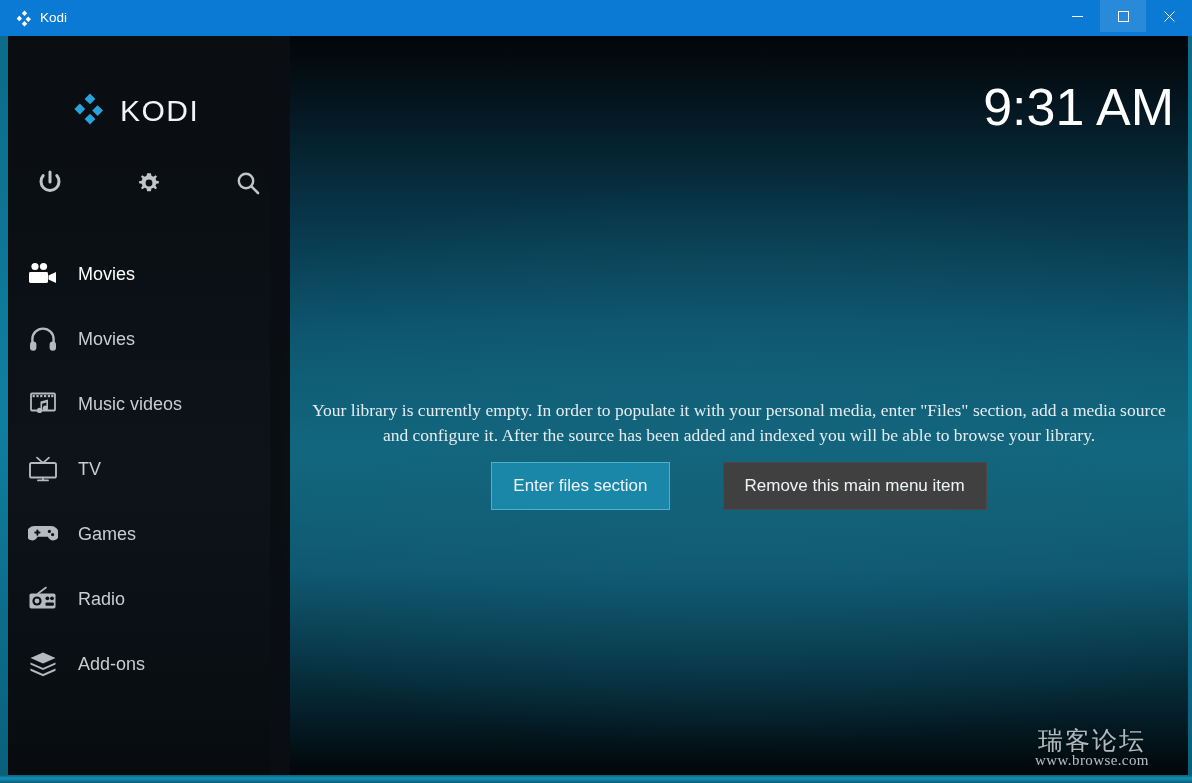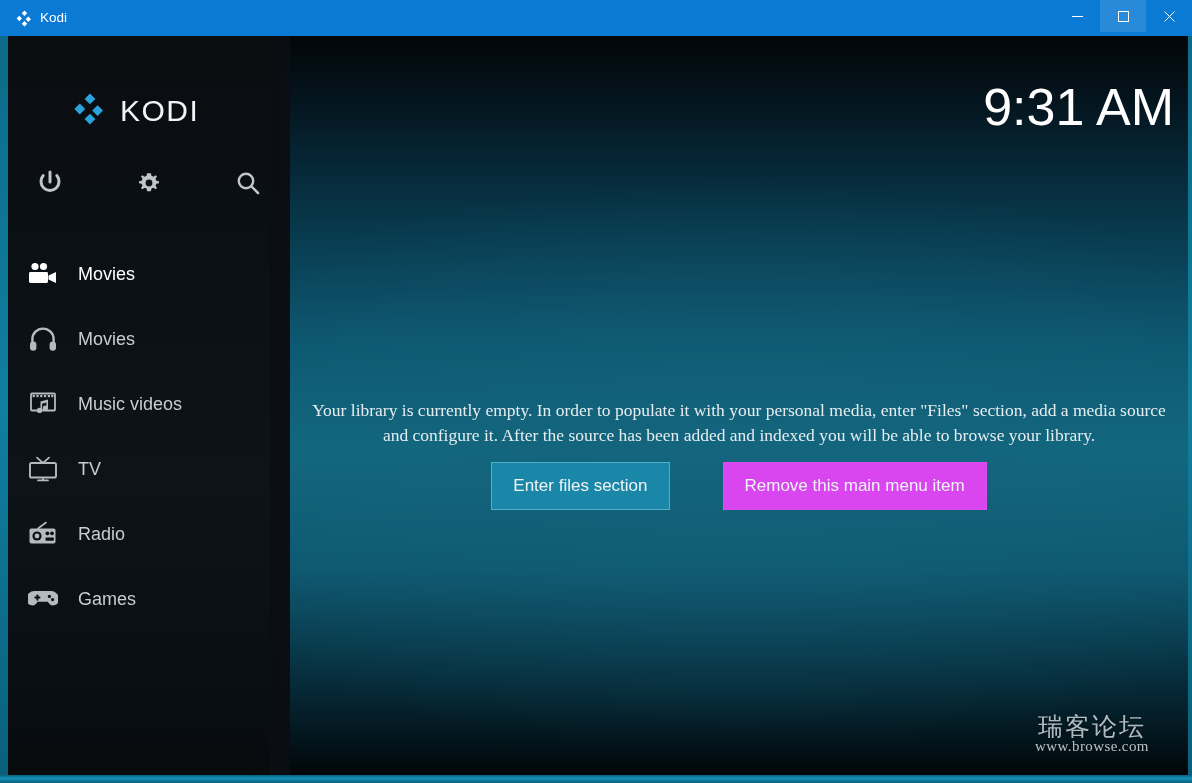--- a/index.html
+++ b/index.html
@@ -68,25 +68,25 @@
          font-size:52px;line-height:52px;color:#ffffff;white-space:nowrap;font-weight:300;}
 
   
   .panel{position:absolute;left:282px;top:0;width:898px;height:739px;}
   .msg{position:absolute;left:20px;top:334px;width:858px;text-align:center;
        font-family:Liberation Serif, serif;font-size:17.5px;line-height:25px;color:#e6edf0;margin-top:28px;}
   .btnrow{position:absolute;left:0;top:426px;width:898px;display:flex;justify-content:center;gap:22px;}
   .btn{height:46px;display:flex;align-items:center;justify-content:center;padding:0 21px;
        font-family:"Liberation Sans",sans-serif;font-size:17px;color:#eef4f6;white-space:nowrap;}
   .btn.primary{background:#1b87a8;border:1px solid #4fb0c9;}
-  .btn.secondary{background:#d946ef;border:1px solid rgba(255,255,255,0.05);margin-left:31px;}
+  .btn.secondary{background:#404040;border:1px solid rgba(255,255,255,0.05);margin-left:31px;}
 
   
   .wm{position:absolute;right:10px;bottom:6px;width:172px;height:56px;opacity:.78;
-      display:flex;flex-direction:column;align-items:center;justify-content:flex-start;}
+      display:flex;flex-direction:column;align-items:center;justify-content:flex-end;}
   .wm-cn{font-family:"DejaVu Sans",sans-serif;font-size:25px;line-height:27px;color:#dfe8ec;
          letter-spacing:2px;text-shadow:0 0 2px rgba(0,0,0,.7);}
   .wm-url{font-family:"Liberation Serif",serif;font-size:15px;line-height:17px;color:#e8eef2;
           letter-spacing:.4px;margin-top:-2px;}
 </style>
 </head>
 <body>
 
 <div class="window">
 
@@ -219,48 +219,60 @@
               <path d="M9 1.6 L15 7 L21 1.6" fill="none" stroke="#b4babe" stroke-width="1.7" stroke-linecap="round"></path>
               <path d="M10 24.4 H20" stroke="#b4babe" stroke-width="1.8" stroke-linecap="round"></path>
               <path d="M15 21.5 V24.4" stroke="#b4babe" stroke-width="1.8"></path>
             </svg>
           </span>
           <span class="sb-lab">TV</span>
         </div>
 
         <div class="sb-item">
           <span class="sb-ico">
+            <svg width="30" height="22" viewBox="0 0 30 22">
+              <path d="M8 3 H22 a7.4 7.4 0 0 1 7.4 7.4 v1.6 a5.4 5.4 0 0 1 -9.6 3.4 l-1.2-1.6 H8.4 l-1.2 1.6 A5.4 5.4 0 0 1 -2.4 12 v-1.6 A7.4 7.4 0 0 1 5 3 Z" transform="translate(1.2,0)" fill="#b4babe"></path>
+              <g fill="#0b1015">
+                <rect x="6.3" y="8.6" width="6.2" height="1.9" rx=".9"></rect>
+                <rect x="8.45" y="6.45" width="1.9" height="6.2" rx=".9"></rect>
+                <circle cx="21.4" cy="8.4" r="1.6"></circle>
+                <circle cx="24.6" cy="11.6" r="1.6"></circle>
+              </g>
+            </svg>
+          </span>
+          <span class="sb-lab">Games</span>
+        </div>
+
+        <div class="sb-item">
+          <span class="sb-ico">
             <svg width="30" height="26" viewBox="0 0 30 26">
               <path d="M18 1.5 L10 7.5" stroke="#b4babe" stroke-width="1.6" stroke-linecap="round"></path>
               <rect x="1.5" y="7.5" width="26" height="15" rx="1.8" fill="#b4babe"></rect>
               <circle cx="9" cy="15" r="4.6" fill="#0b1015"></circle>
               <circle cx="9" cy="15" r="2.4" fill="#b4babe"></circle>
               <circle cx="19.4" cy="12.3" r="1.9" fill="#0b1015"></circle>
               <circle cx="24" cy="12.3" r="1.9" fill="#0b1015"></circle>
               <rect x="17.5" y="16.6" width="8.4" height="3.2" rx="1" fill="#0b1015"></rect>
             </svg>
           </span>
           <span class="sb-lab">Radio</span>
         </div>
 
         <div class="sb-item">
           <span class="sb-ico">
-            <svg width="30" height="22" viewBox="0 0 30 22">
-              <path d="M8 3 H22 a7.4 7.4 0 0 1 7.4 7.4 v1.6 a5.4 5.4 0 0 1 -9.6 3.4 l-1.2-1.6 H8.4 l-1.2 1.6 A5.4 5.4 0 0 1 -2.4 12 v-1.6 A7.4 7.4 0 0 1 5 3 Z" transform="translate(1.2,0)" fill="#b4babe"></path>
-              <g fill="#0b1015">
-                <rect x="6.3" y="8.6" width="6.2" height="1.9" rx=".9"></rect>
-                <rect x="8.45" y="6.45" width="1.9" height="6.2" rx=".9"></rect>
-                <circle cx="21.4" cy="8.4" r="1.6"></circle>
-                <circle cx="24.6" cy="11.6" r="1.6"></circle>
-              </g>
-            </svg>
-          </span>
-          <span class="sb-lab">Games</span>
-        </div>
-
+            <svg width="28" height="26" viewBox="0 0 28 26">
+              <g fill="#b4babe">
+                <path d="M14 1.5 L26.5 7 L14 12.5 L1.5 7 Z"></path>
+                <path d="M1.5 11.5 L14 17 L26.5 11.5 L26.5 13.6 L14 19.1 L1.5 13.6 Z"></path>
+                <path d="M1.5 17.6 L14 23.1 L26.5 17.6 L26.5 19.7 L14 25.2 L1.5 19.7 Z"></path>
+              </g>
+            </svg>
+          </span>
+          <span class="sb-lab">Add-ons</span>
+        </div>
 
         <div class="sb-item dim">
           
           
         </div>
 
       </div>
       <div class="sb-fade"></div>
     </div>
 

